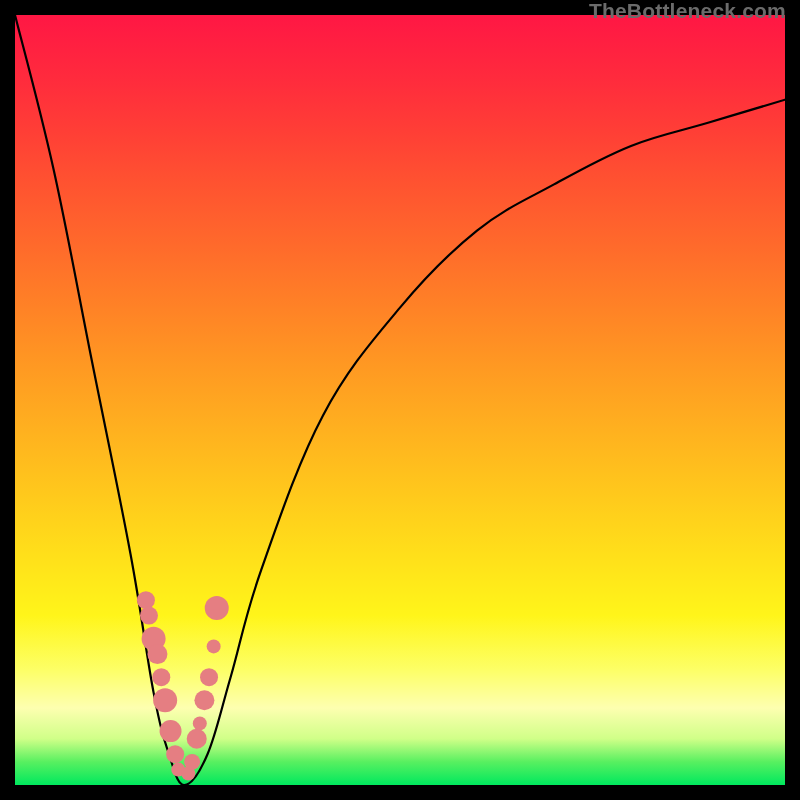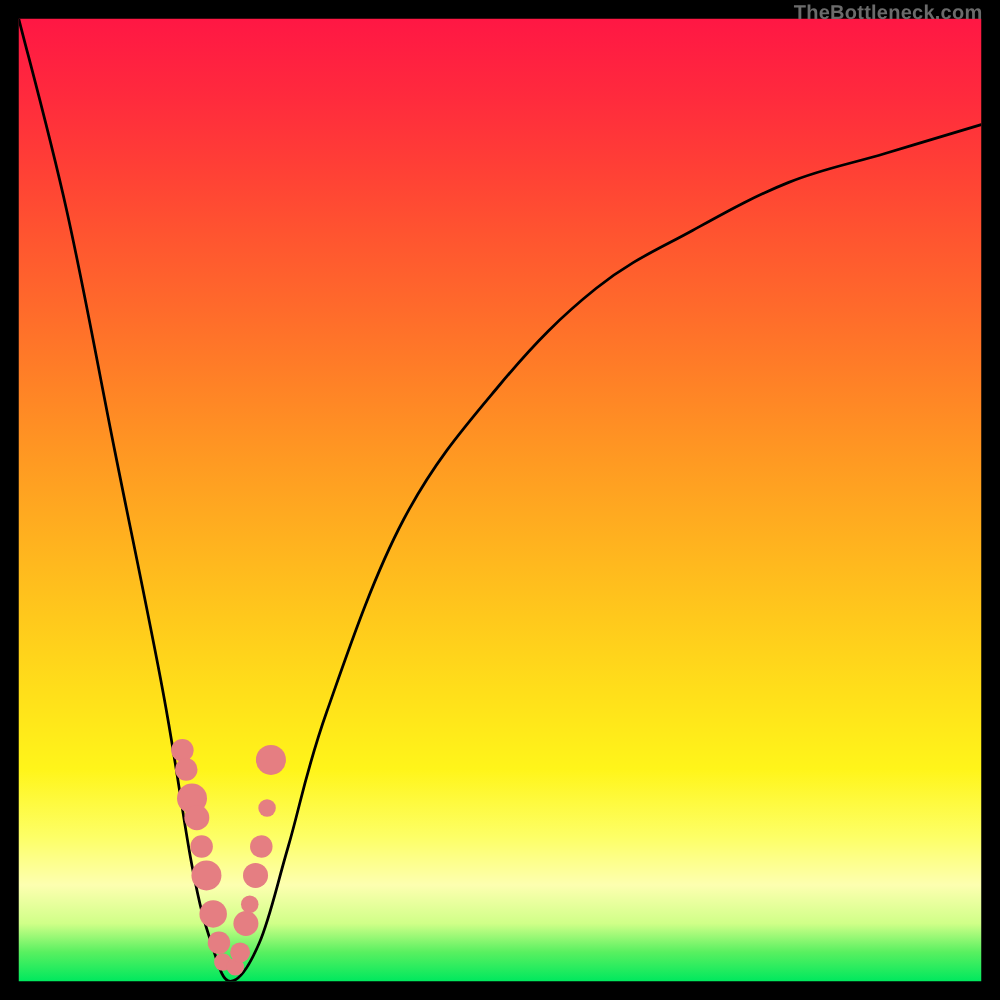--- a/index.html
+++ b/index.html
@@ -46,21 +46,21 @@
     top: 0;
     left: 0;
     width: 770px;
     height: 770px;
   }
   .attribution {
     position: absolute;
     top: 0;
     right: 14px;
     color: #6b6b6b;
-    font-size: 16px;
+    font-size: 21px;
     font-weight: 600;
     letter-spacing: 0.2px;
     line-height: 22px;
     user-select: none;
   }
 </style>
 </head>
 <body>
 
 <div class="frame">

